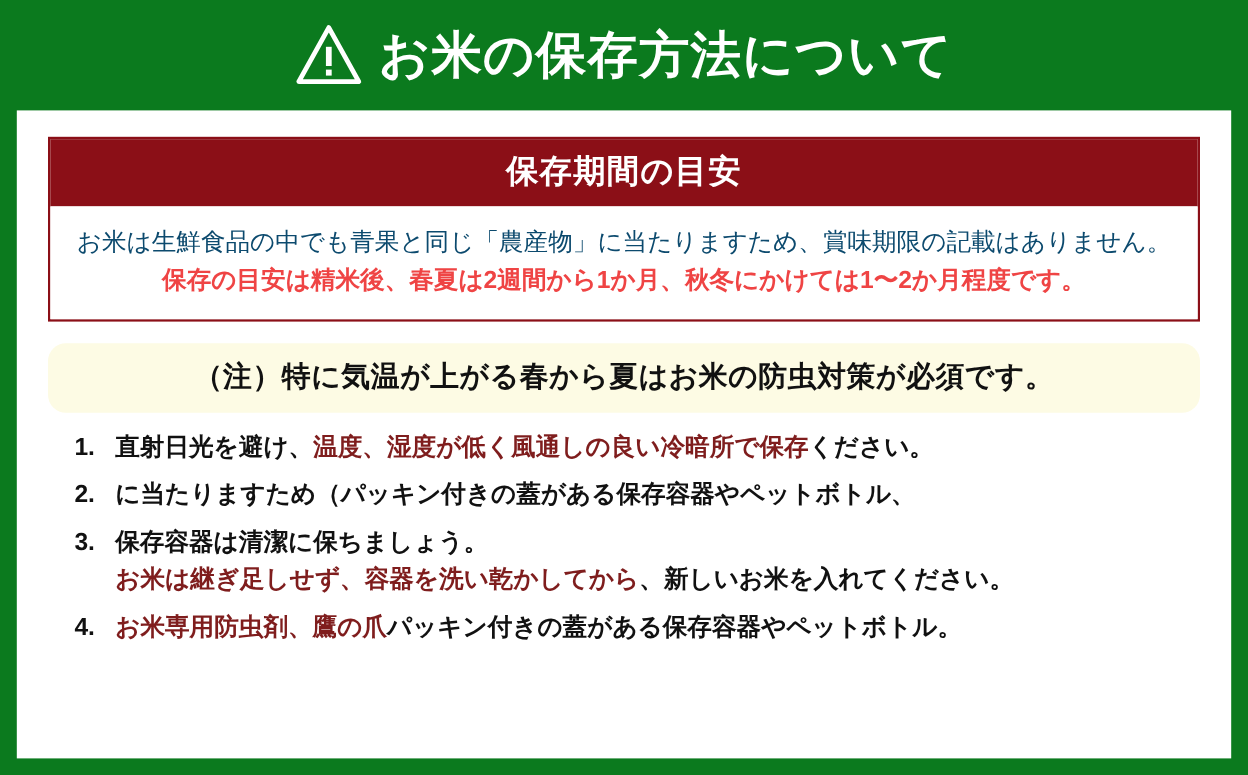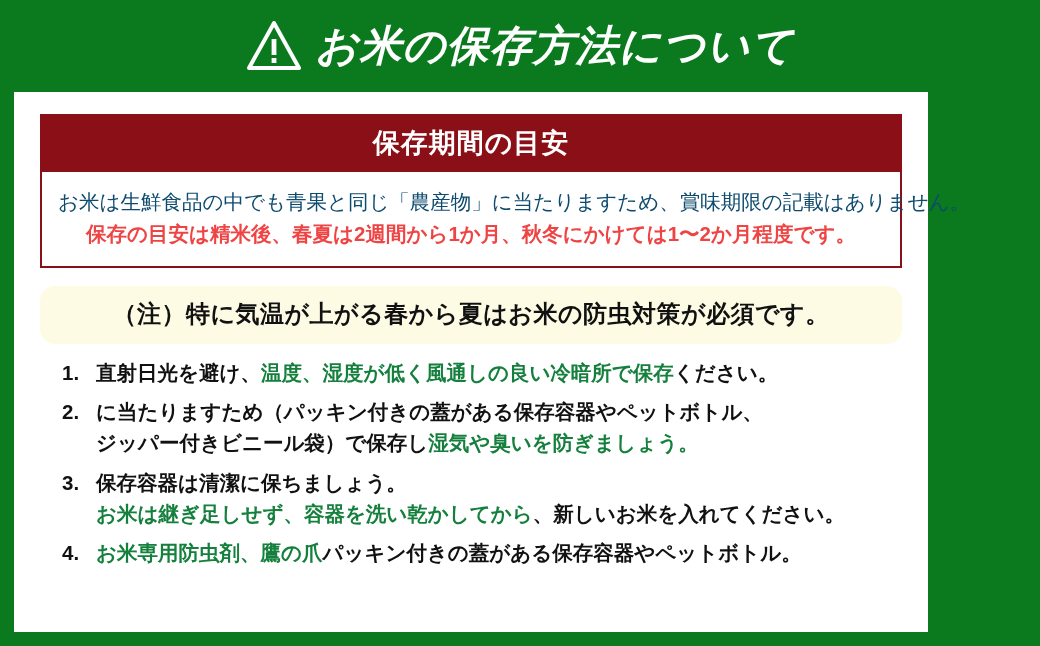--- a/index.html
+++ b/index.html
@@ -21,41 +21,40 @@
     box-sizing: border-box;
   }
   
   .header {
     height: 92px;
     display: flex;
     align-items: center;
     justify-content: center;
     gap: 14px;
     color: #ffffff;
-    font-style: italic;
   }
   .warn-icon {
     width: 56px;
     height: 52px;
     flex: 0 0 auto;
     display: block;
   }
   .header-title {
     font-size: 42px;
     font-weight: bold;
     letter-spacing: 1px;
     line-height: 1;
     white-space: nowrap;
   }
   
   .card {
     position: absolute;
     left: 14px;
     top: 92px;
-    width: 914px;
+    width: 1012px;
     height: 540px;
     background: #ffffff;
     box-sizing: border-box;
   }
   .card-inner {
     padding: 22px 26px 0 26px;
     box-sizing: border-box;
   }
   
   .period-box {
@@ -121,21 +120,21 @@
   .lines {
     flex: 1 1 auto;
   }
   .line {
     font-size: 20.5px;
     line-height: 1.5;
     color: #111111;
     white-space: nowrap;
   }
   .line .r {
-    color: #15803d;
+    color: #7f1d1d;
     font-weight: bold;
   }
   .line .b {
     color: #111111;
     font-weight: bold;
   }
 </style>
 </head>
 <body>
 
@@ -173,23 +172,20 @@
             </div>
           </div>
         </div>
 
         <div class="item">
           <div class="num">2.</div>
           <div class="lines">
             <div class="line">
               <span class="b">に当たりますため（パッキン付きの蓋がある保存容器やペットボトル、</span>
             </div>
-            <div class="line">
-              <span class="b">ジッパー付きビニール袋）で保存し</span><span class="r">湿気や臭いを防ぎましょう。</span>
-            </div>
           </div>
         </div>
 
         <div class="item">
           <div class="num">3.</div>
           <div class="lines">
             <div class="line">
               <span class="b">保存容器は清潔に保ちましょう。</span>
             </div>
             <div class="line">

